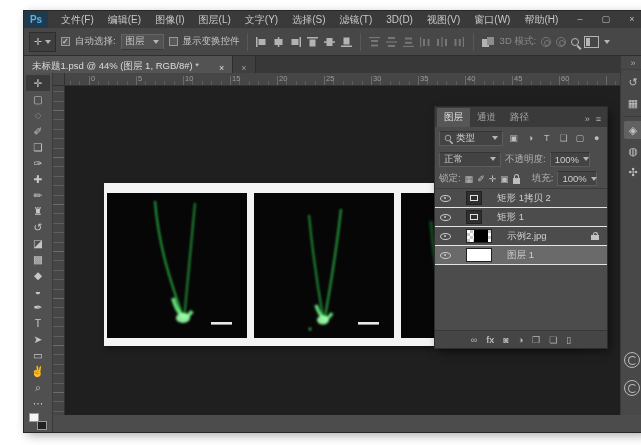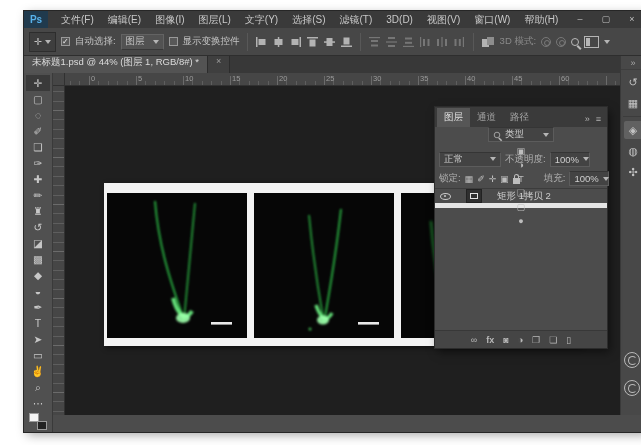--- a/index.html
+++ b/index.html
@@ -39,21 +39,21 @@
   .c3d { width:10px; height:10px; border:1px solid #787878; border-radius:50%; display:inline-block; position:relative; }
   .c3d::after { content:""; position:absolute; left:2px; top:2px; width:4px; height:4px; border:1px solid #787878; border-radius:50%; }
   .mag { width:8px; height:8px; border:1.5px solid #b9b9b9; border-radius:50%; position:relative; display:inline-block; }
   .mag::after { content:""; position:absolute; left:6px; top:6px; width:5px; height:1.5px; background:#b9b9b9; transform:rotate(45deg); transform-origin:0 0; }
   .ws-icon { width:15px; height:12px; border:1px solid #b5b5b5; position:relative; display:inline-block; }
   .ws-icon::after { content:""; position:absolute; left:1px; top:1px; bottom:1px; width:4px; background:#b5b5b5; }
 
   
   .tabbar { position:absolute; left:0; top:45px; right:25px; height:17px; background:#383838; display:flex; font-size:9.5px; }
   .dtab { display:flex; align-items:flex-end; gap:20px; padding:0 8px; color:#9d9d9d; background:#3f3f3f;
-          border-right:1px solid #2c2c2c; white-space:nowrap;flex-direction:column; }
+          border-right:1px solid #2c2c2c; white-space:nowrap; }
   .dtab.active { background:#535353; color:#dcdcdc; }
   .tab-x { color:inherit; font-size:9px; }
 
   
   .toolbar { position:absolute; left:0; top:62px; bottom:0; width:29px; background:#505050;
              border-right:1px solid #3a3a3a; display:flex; flex-direction:column; align-items:center; padding-top:2px; }
   .tool { width:24px; height:16px; line-height:16px; text-align:center; font-size:10.5px; color:#c7c7c7; }
   .tool.active { background:#3a3a3a; }
   .swatches { position:relative; width:18px; height:17px; margin-top:2px; }
   .sw-bg { position:absolute; right:0; bottom:0; width:10px; height:9px; background:#222; border:1px solid #9a9a9a; }
@@ -79,31 +79,31 @@
   .ipanel svg { display:block; width:100%; height:100%; }
 
   
   .layers-panel { position:absolute; left:411px; top:96px; width:172px; height:241px; background:#4c4c4c;
                   box-shadow:0 0 0 1px #2c2c2c, 3px 4px 9px rgba(0,0,0,.5); font-size:9.5px; color:#cfcfcf; z-index:5; }
   .ptabs { height:20px; background:#3a3a3a; display:flex; align-items:flex-end; padding:0 2px; }
   .ptab { padding:3px 7px 3px; color:#a5a5a5; }
   .ptab.active { background:#565656; color:#e0e0e0; }
   .ptabs-right { margin-left:auto; display:flex; gap:6px; align-items:center; padding:0 4px 3px; color:#b5b5b5; font-size:9px; }
   .prow { display:flex; align-items:center; gap:4px; padding:0 4px; }
-  .prow.f { height:22px;flex-direction:column; } .prow.b { height:20px; } .prow.l { height:20px; border-bottom:1px solid #3c3c3c; }
+  .prow.f { height:22px; } .prow.b { height:20px; } .prow.l { height:20px; border-bottom:1px solid #3c3c3c; }
   .pfield { background:#434343; border:1px solid #5c5c5c; border-top-color:#353535; height:15px;
             display:flex; align-items:center; gap:4px; padding:0 4px; }
   .ficon { width:13px; text-align:center; color:#bdbdbd; font-size:9px; }
   .plabel { color:#b2b2b2; white-space:nowrap; }
   .lockicons { display:flex; gap:4px; align-items:center; color:#bdbdbd; font-size:9px; }
   .csslock { width:7px; height:6px; background:#bdbdbd; position:relative; display:inline-block; margin-top:4px; }
   .csslock::before { content:""; position:absolute; left:1px; top:-4px; width:3px; height:3px;
                      border:1px solid #bdbdbd; border-bottom:none; border-radius:3px 3px 0 0; }
   .lrows { height:133px; overflow:hidden; }
-  .lrow { height:19px; display:flex; align-items:center; gap:15px; padding:0 4px; border-bottom:5px solid #e5e5e5; }
+  .lrow { height:19px; display:flex; align-items:center; gap:15px; padding:0 4px; border-bottom:1px solid #e5e5e5; }
   .lrow.selected { background:#6a6a6a; }
   .eye { width:12px; height:12px; position:relative; flex:0 0 12px; }
   .eye::before { content:""; position:absolute; left:1px; top:3px; width:9px; height:5px; border:1px solid #c9c9c9; border-radius:50%; }
   .eye::after { content:""; position:absolute; left:5px; top:5px; width:2px; height:2px; background:#c9c9c9; border-radius:50%; }
   .thumb { height:14px; border:1px solid #222; flex:0 0 auto; }
   .t-shape { width:16px; background:#2f2f2f; position:relative; }
   .t-shape::after { content:""; position:absolute; left:3px; top:3px; right:3px; bottom:3px; border:1px solid #e2e2e2; }
   .checker { background:
       linear-gradient(45deg,#c9c9c9 25%,transparent 25%,transparent 75%,#c9c9c9 75%),
       linear-gradient(45deg,#c9c9c9 25%,#ffffff 25%,#ffffff 75%,#c9c9c9 75%);
@@ -400,31 +400,47 @@
     </div>
     <div class="prow l">
       <span class="plabel">锁定:</span>
       <span class="lockicons">
         <span>▦</span>
         <span>✐</span>
         <span>✛</span>
         <span>▣</span>
         <span class="csslock"></span>
       </span>
-      <span class="plabel" style="margin-left:20px">填充:</span>
+      <span class="plabel" style="margin-left:8px">填充:</span>
       <div class="pfield" style="width:40px">
         <span>100%</span>
         <span class="caret" style="margin-left:auto"></span>
       </div>
     </div>
     <div class="lrows">
       <div class="lrow">
         <span class="eye"></span>
         <span class="thumb t-shape"></span>
         <span class="lname">矩形 1拷贝 2</span>
+      </div>
+      <div class="lrow">
+        <span class="eye"></span>
+        <span class="thumb t-shape"></span>
+        <span class="lname">矩形 1</span>
+      </div>
+      <div class="lrow">
+        <span class="eye"></span>
+        <span class="thumb t-jpg t-jpg2 checker"></span>
+        <span class="lname">示例2.jpg</span>
+        <span class="lockb"></span>
+      </div>
+      <div class="lrow selected">
+        <span class="eye"></span>
+        <span class="thumb t-white"></span>
+        <span class="lname">图层 1</span>
       </div>
     </div>
     <div class="pbottom">
       <span class="pbi">∞</span>
       <span class="pbi pbi-fx">fx</span>
       <span class="pbi">◙</span>
       <span class="pbi">◑</span>
       <span class="pbi">❐</span>
       <span class="pbi">❏</span>
       <span class="pbi">▯</span>

